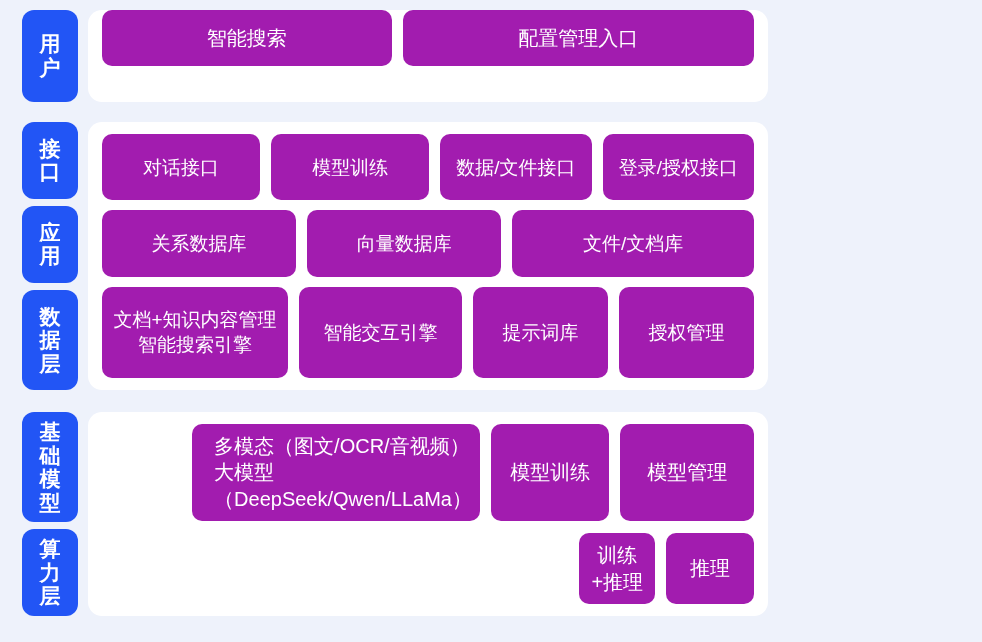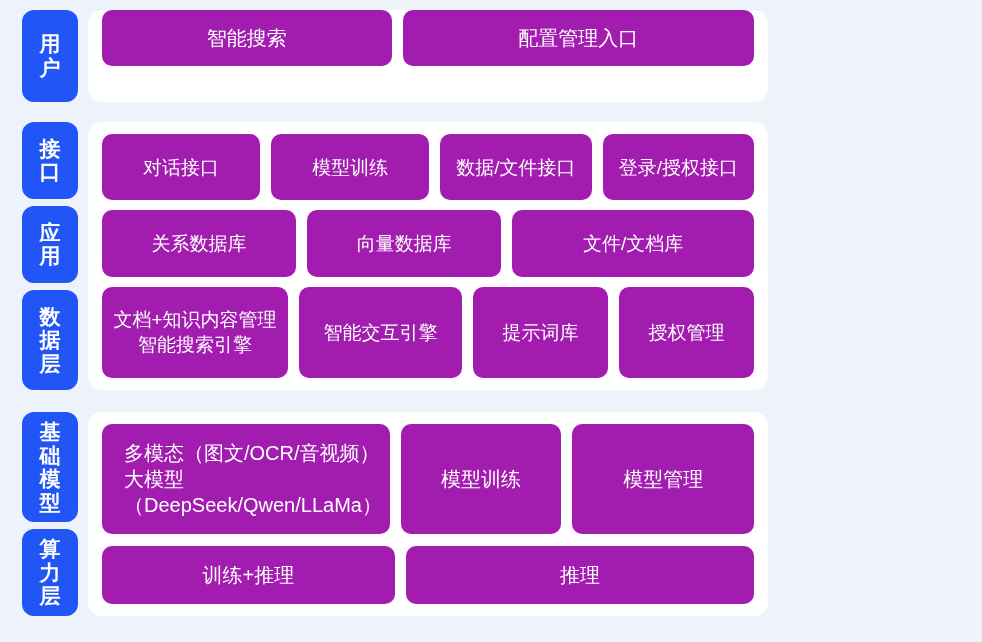--- a/index.html
+++ b/index.html
@@ -75,21 +75,21 @@
     border-radius: 14px;
     margin-left: 10px;
     box-sizing: border-box;
     display: flex;
     flex-direction: column;
     justify-content: center;
     padding: 0 14px;
   }
   .card-1 { padding: 0 14px; justify-content: center; }
   .card-2 { padding: 12px 14px; gap: 10px; }
-  .card-3 { padding: 12px 14px; gap: 12px; }
+  .card-3 { padding: 12px 14px; gap: 12px; align-items: flex-end; }
 
   .row {
     display: flex;
     flex-direction: row;
     gap: 11px;
     flex: 1 1 auto;
     align-items: stretch;
   }
 
   

